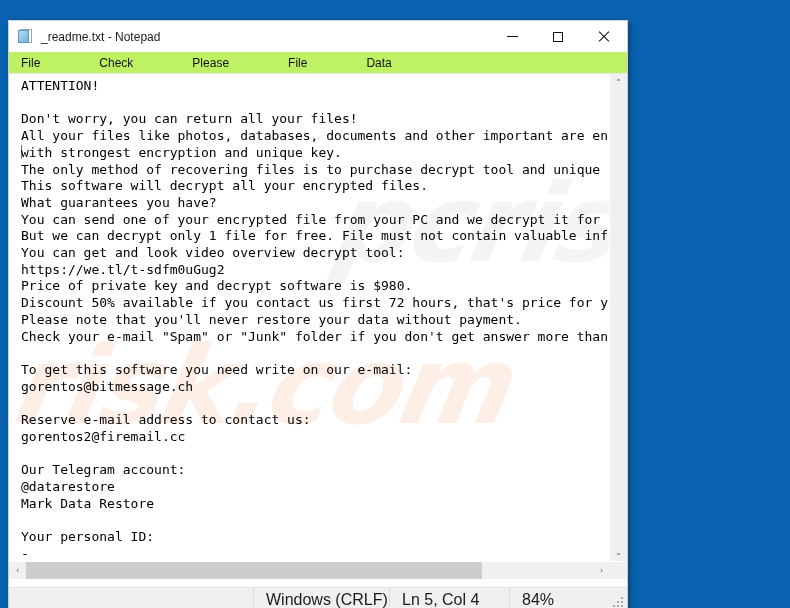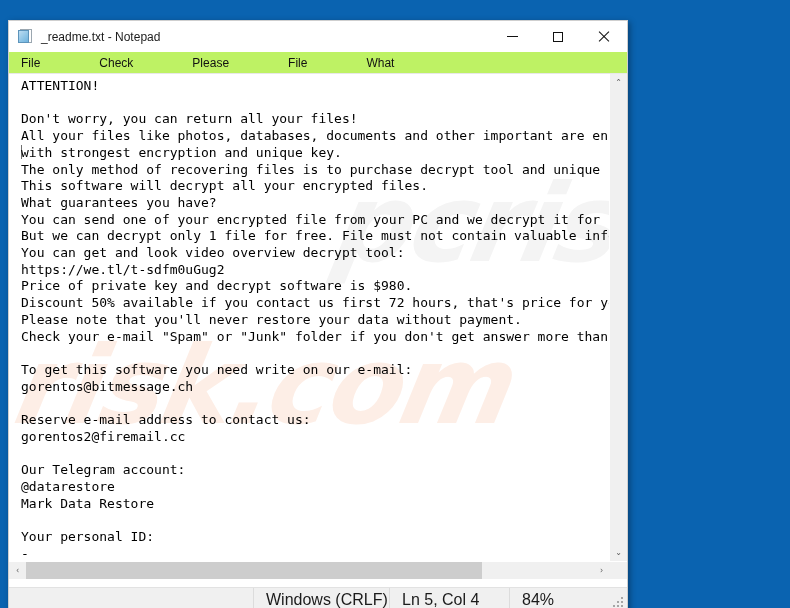--- a/index.html
+++ b/index.html
@@ -336,21 +336,21 @@
         <span class="glyph-close"></span>
       </div>
     </div>
   </div>
 
   <div class="menubar">
     <div class="menu-item">File</div>
     <div class="menu-item">Check</div>
     <div class="menu-item">Please</div>
     <div class="menu-item">File</div>
-    <div class="menu-item">What</div>
+    <div class="menu-item">Data</div>
   </div>
 
   <div class="editor-wrap">
     <div class="editor-row">
 
       <div class="text-area">
         <div class="watermark wm2">pcrisk</div>
         <div class="watermark">risk.com</div>
         <div class="note-text"><span>ATTENTION!
 

